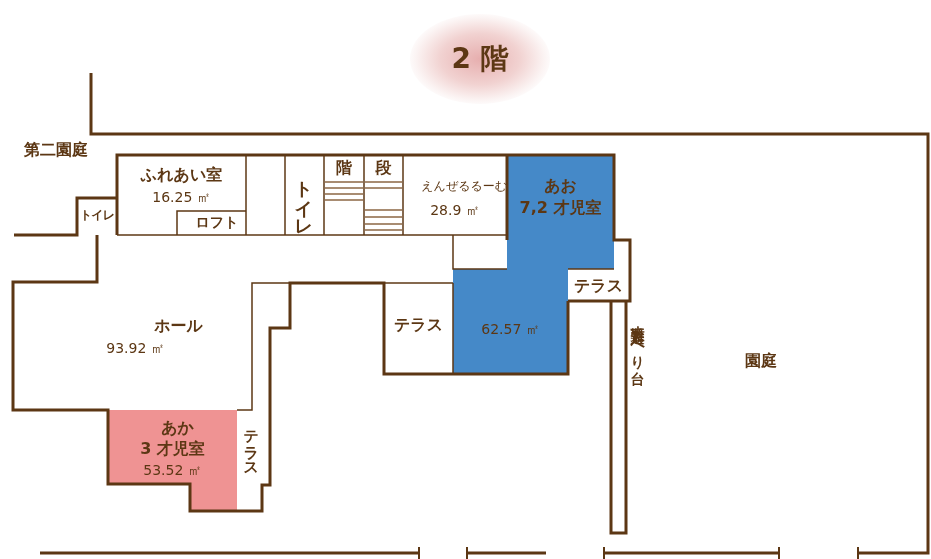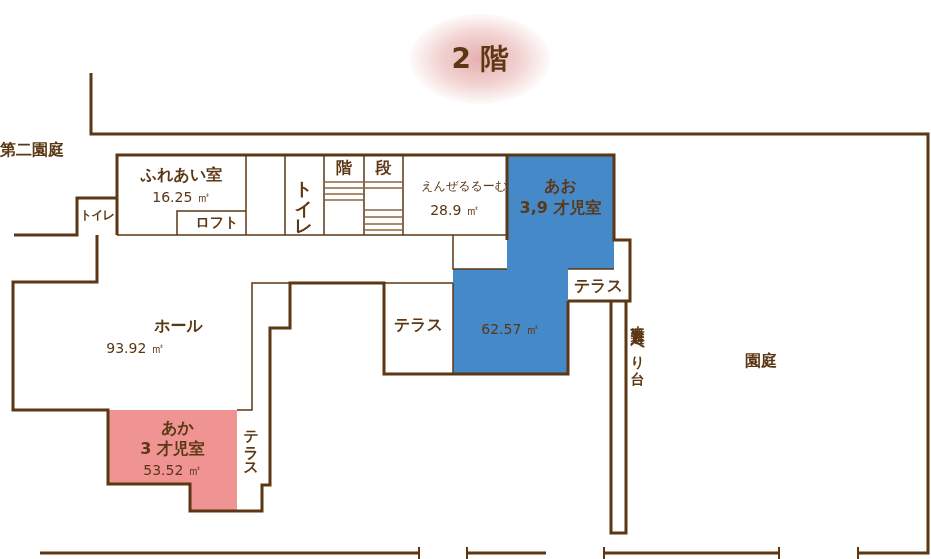--- a/index.html
+++ b/index.html
@@ -81,35 +81,35 @@
     <line x1="325" y1="200" x2="363" y2="200"></line>
     <line x1="365" y1="182" x2="402" y2="182"></line>
     <line x1="365" y1="188" x2="402" y2="188"></line>
     <line x1="365" y1="210" x2="402" y2="210"></line>
     <line x1="365" y1="217" x2="402" y2="217"></line>
     <line x1="365" y1="224" x2="402" y2="224"></line>
     <line x1="365" y1="230" x2="402" y2="230"></line>
   </g>
 </svg>
 
-<div class="lbl" style="left:0;top:141px;font-size:16px;">第二園庭</div>
+<div class="lbl" style="left:0;top:141px;font-size:16px;padding-left:24px;">第二園庭</div>
 <div class="lbl" style="left:745px;top:352px;font-size:16px;">園庭</div>
 
 <div class="lbl" style="left:117px;top:166px;width:129px;font-size:16px;">ふれあい室</div>
 <div class="area" style="left:117px;top:189px;width:129px;">16.25 ㎡</div>
 <div class="lbl" style="left:177px;top:214px;width:80px;font-size:14px;">ロフト</div>
 <div class="lbl" style="left:77px;top:209px;width:40px;font-size:12px;letter-spacing:-1px;">トイレ</div>
 <div class="lbl vert" style="left:293px;top:168px;font-size:18px;">トイレ</div>
 <div class="lbl" style="left:324px;top:159px;width:40px;font-size:16px;">階</div>
 <div class="lbl" style="left:364px;top:159px;width:39px;font-size:16px;">段</div>
 <div class="lbl" style="left:403px;top:180px;width:104px;font-size:12px;font-weight:normal;text-align:right;">えんぜるるーむ</div>
 <div class="area" style="left:403px;top:202px;width:104px;">28.9 ㎡</div>
 
 <div class="lbl" style="left:507px;top:177px;width:107px;font-size:16px;">あお</div>
-<div class="lbl" style="left:507px;top:199px;width:107px;font-size:16px;">3,9 才児室</div>
+<div class="lbl" style="left:507px;top:199px;width:107px;font-size:16px;">7,2 才児室</div>
 <div class="area" style="left:453px;top:321px;width:115px;">62.57 ㎡</div>
 
 <div class="lbl" style="left:568px;top:277px;width:61px;font-size:16px;">テラス</div>
 <div class="lbl" style="left:384px;top:316px;width:69px;font-size:16px;">テラス</div>
 
 <div class="lbl" style="left:8px;top:317px;width:245px;font-size:16px;padding-left:48px;">ホール</div>
 <div class="area" style="left:13px;top:340px;width:245px;">93.92 ㎡</div>
 
 <div class="lbl" style="left:108px;top:419px;width:139px;font-size:16px;">あか</div>
 <div class="lbl" style="left:108px;top:440px;width:129px;font-size:16px;">3 才児室</div>

